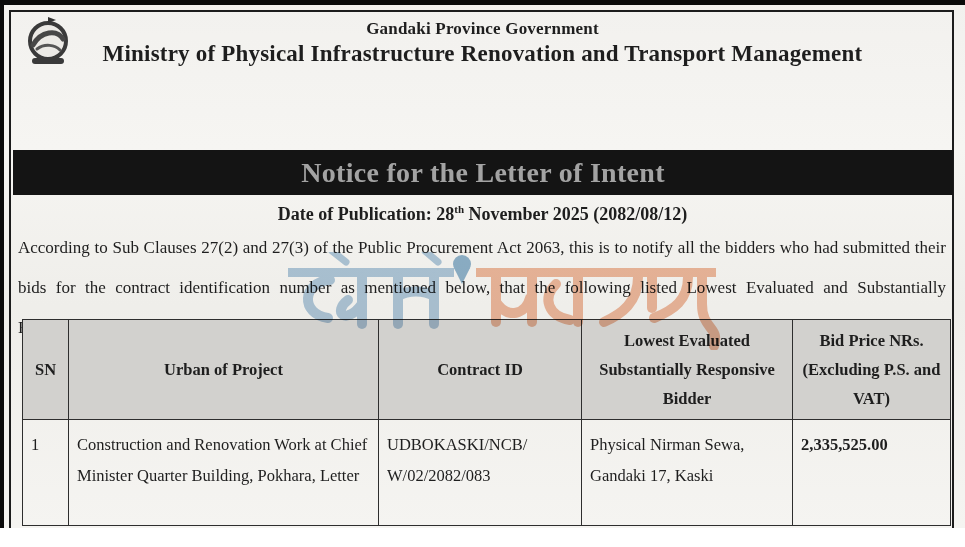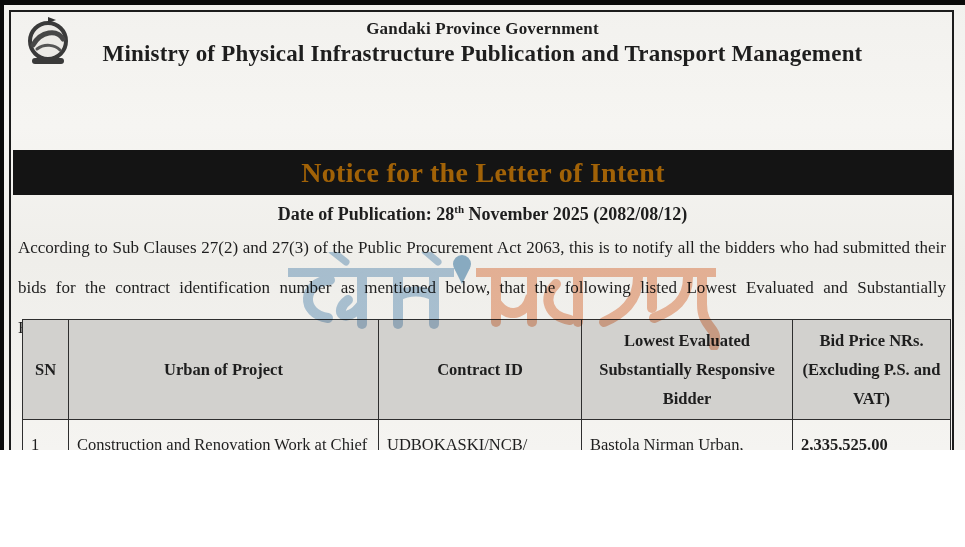--- a/index.html
+++ b/index.html
@@ -1,33 +1,33 @@
 <!DOCTYPE html>
 <html><head>
 <meta charset="utf-8">
 <style>
   html,body{margin:0;padding:0;background:#ffffff;}
   .page{
-    position:relative;width:965px;height:450px;overflow:hidden;
+    position:relative;width:965px;height:528px;overflow:hidden;
     background:linear-gradient(180deg,#f2f1ee 0%,#f6f5f2 28%,#efeeea 58%,#f5f4f1 100%);
     font-family:"Liberation Serif", serif;color:#1e1e1e;
   }
   .edge-top{position:absolute;left:0;top:0;width:965px;height:5px;background:#0a0a0a;}
   .edge-left{position:absolute;left:0;top:0;width:4px;height:547px;background:#0a0a0a;}
   .edge-bottom{position:absolute;left:0;top:536px;width:965px;height:11px;background:#0a0a0a;}
   .doc-border{position:absolute;left:9px;top:10px;width:945px;height:520px;
     border:2px solid #1c1c1c;box-sizing:border-box;}
   .logo{position:absolute;left:25px;top:15px;width:46px;height:54px;filter:blur(.4px);}
   .hline{position:absolute;left:11px;width:943px;text-align:center;font-weight:bold;letter-spacing:.2px;}
   .h-govt{top:19px;font-size:17px;}
   .h-ministry{top:41px;font-size:23px;}
   .h-office{top:76px;font-size:28px;}
   .h-district{top:122px;font-size:15px;}
   .banner{position:absolute;left:13px;top:150px;width:940px;height:45px;background:#141414;
-    color:#a16207;text-align:center;font-weight:bold;font-size:28px;line-height:45px;letter-spacing:.3px;}
+    color:#a3a3a3;text-align:center;font-weight:bold;font-size:28px;line-height:45px;letter-spacing:.3px;}
   .pubdate{position:absolute;left:11px;top:203px;width:943px;text-align:center;font-weight:bold;font-size:18px;}
   .pubdate sup{font-size:11px;}
   .para{position:absolute;left:18px;top:228px;width:928px;margin:0;
     font-size:17px;line-height:40px;text-align:justify;}
   .tbl{position:absolute;left:22px;top:319px;width:928px;border-collapse:collapse;
     table-layout:fixed;font-size:16.5px;}
   .tbl th,.tbl td{border:1.5px solid #2e2e2e;box-sizing:border-box;}
   .tbl th{background:#d2d1ce;font-weight:bold;height:100px;text-align:center;
     vertical-align:middle;line-height:29px;padding:0 6px;}
   .tbl td{height:106px;vertical-align:top;padding:9px 8px 0 8px;line-height:31px;background:transparent;}
@@ -48,21 +48,21 @@
 
   <svg class="logo" viewBox="0 0 46 54">
     <circle cx="23" cy="26" r="18" fill="#eceae6" stroke="#3a3a3a" stroke-width="4"></circle>
     <path d="M8,30 C16,16 32,14 38,24" fill="none" stroke="#474747" stroke-width="5" stroke-linecap="round"></path>
     <path d="M12,34 C20,28 30,30 35,35" fill="none" stroke="#555" stroke-width="3" stroke-linecap="round"></path>
     <path d="M23,8 L23,2 L31,5 Z" fill="#333"></path>
     <rect x="7" y="43" width="32" height="6" rx="3" fill="#3a3a3a"></rect>
   </svg>
 
   <div class="hline h-govt">Gandaki Province Government</div>
-  <div class="hline h-ministry">Ministry of Physical Infrastructure Publication and Transport Management</div>
+  <div class="hline h-ministry">Ministry of Physical Infrastructure Renovation and Transport Management</div>
 
   <div class="banner">
     <span>Notice for the Letter of Intent</span>
   </div>
 
   <div class="pubdate">
     <span>Date of Publication: 28</span><sup>th</sup><span> November 2025 (2082/08/12)</span>
   </div>
 
   <p class="para">According to Sub Clauses 27(2) and 27(3) of the Public Procurement Act 2063, this is to notify all the bidders who had submitted their bids for the contract identification number as mentioned below, that the following listed Lowest Evaluated and Substantially Responsive Bidder has selected to award the contract.</p>
@@ -80,27 +80,27 @@
         <th>SN</th>
         <th>Urban of Project</th>
         <th>Contract ID</th>
         <th>Lowest Evaluated Substantially Responsive Bidder</th>
         <th>Bid Price NRs. (Excluding P.S. and VAT)</th>
       </tr>
     </thead>
     <tbody>
       <tr>
         <td class="c-sn">1</td>
-        <td>Construction and Renovation Work at Chief Minister Quarter Pokhara, Pokhara, Kaski</td>
+        <td>Construction and Renovation Work at Chief Minister Quarter Building, Pokhara, Letter</td>
         <td>
           <div>UDBOKASKI/NCB/</div>
           <div>W/02/2082/083</div>
         </td>
         <td>
-          <div>Bastola Nirman Urban,</div>
+          <div>Physical Nirman Sewa,</div>
           <div>Gandaki 17, Kaski</div>
         </td>
         <td class="c-price">2,335,525.00</td>
       </tr>
     </tbody>
   </table>
 
   <svg class="watermark" viewBox="0 0 436 98">
 
     <g stroke="#a4c2db" fill="none" stroke-width="10" stroke-linecap="round">

